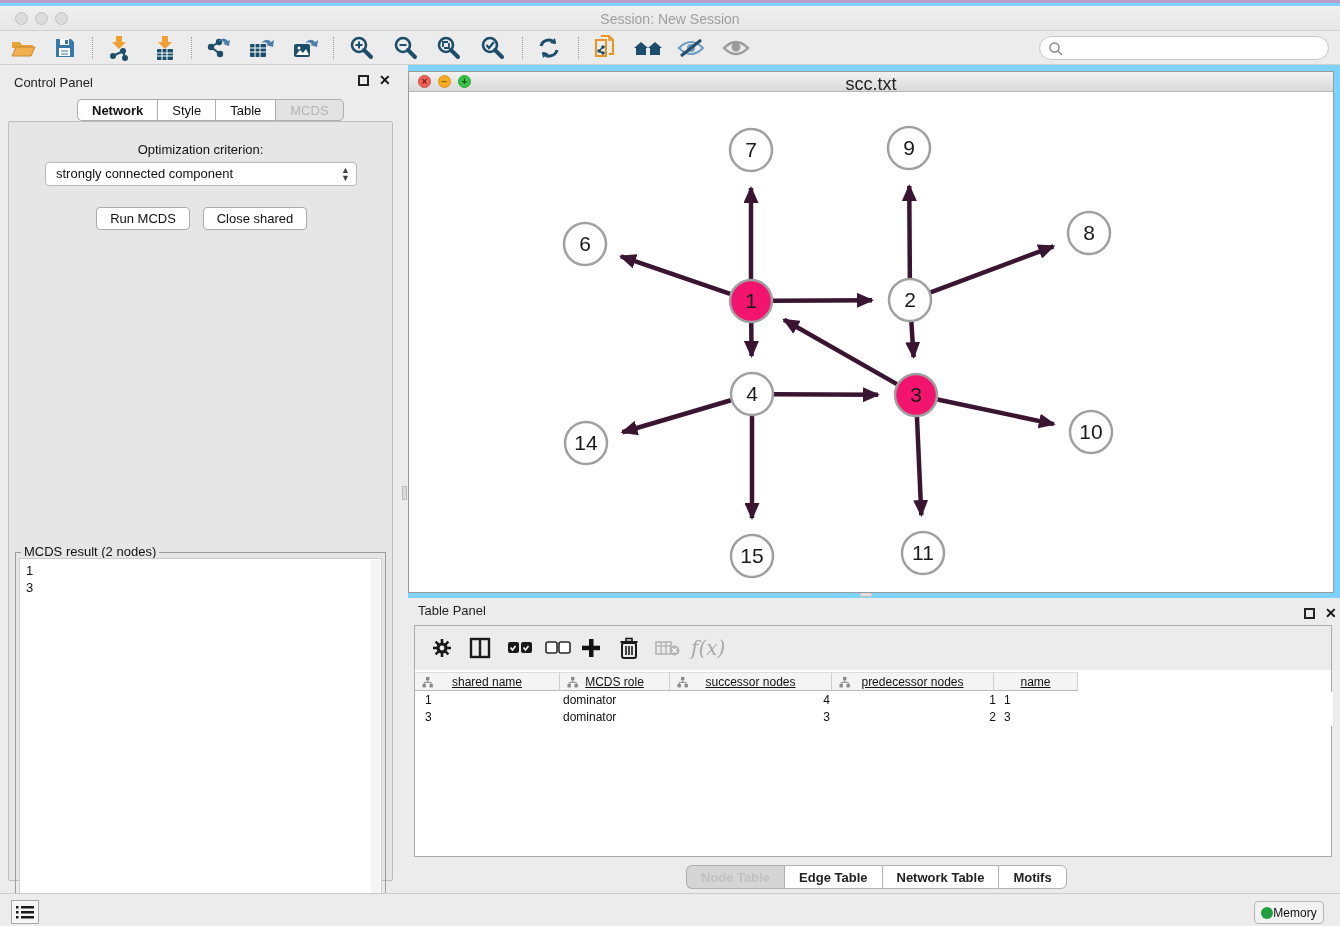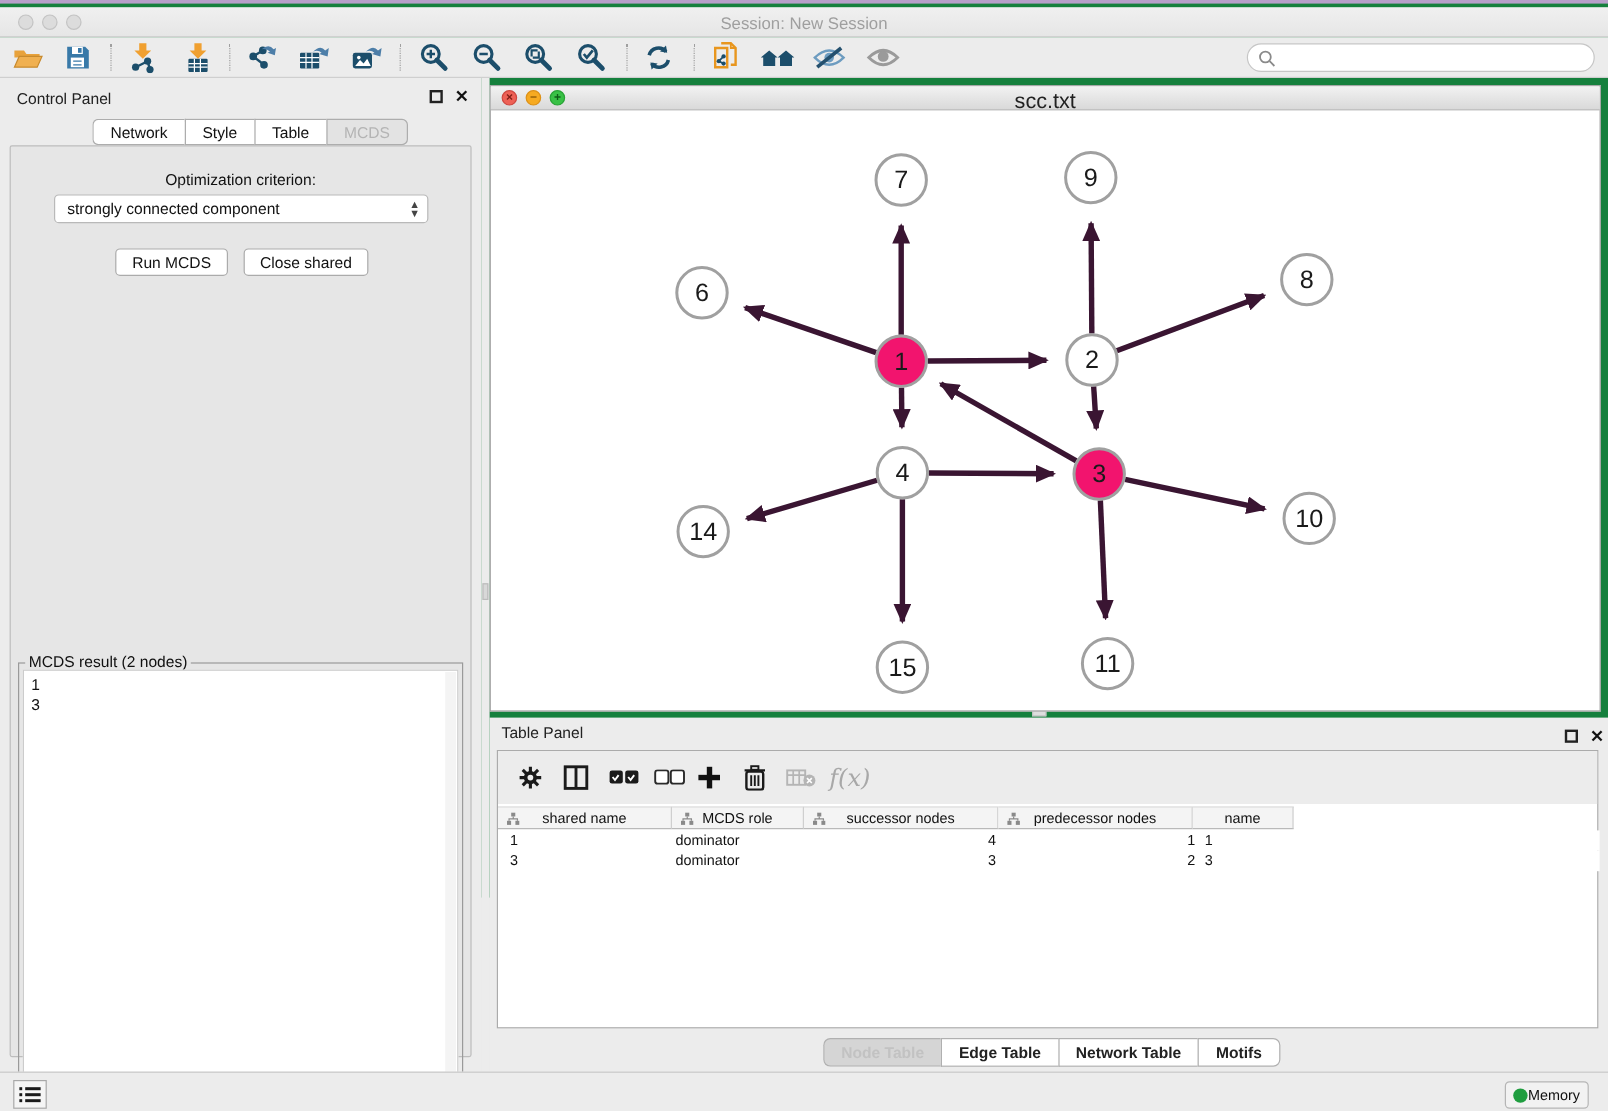--- a/index.html
+++ b/index.html
@@ -1,18 +1,18 @@
 <!DOCTYPE html>
 <html><head>
 <meta charset="utf-8">
 <style>
   * { margin:0; padding:0; box-sizing:border-box; }
   html,body { width:1340px; height:926px; overflow:hidden;
     font-family:"Liberation Sans", sans-serif; background:#ececec; }
-  #app { position:relative; width:1340px; height:748px; background:#15803d; border-top:3px solid #b79fc9; }
+  #app { position:relative; width:1340px; height:748px; background:#7dd3fc; border-top:3px solid #b79fc9; }
 
   
   #titlebar { position:absolute; left:0; top:3px; width:1340px; height:25px;
     background:linear-gradient(#f0f0f0,#e6e6e6); border-bottom:1px solid #d0d0d0; }
   .tl-dot { position:absolute; top:6px; width:13px; height:13px; border-radius:50%; }
   .tl-gray { background:#dcdcdc; border:1px solid #c3c3c3; }
   #window-title { position:absolute; width:100%; text-align:center; top:5px;
     font-size:14px; color:#9f9f9f; }
 
   
@@ -30,21 +30,21 @@
 
   
   #control-panel { position:absolute; left:0; top:62px; width:401px; height:828px; background:#ececec; }
   #cp-title { position:absolute; left:14px; top:10px; font-size:13px; color:#222; }
   .panel-btns { position:absolute; top:10px; display:flex; gap:10px; }
   .float-glyph { width:11px; height:11px; border:2px solid #222; display:inline-block; }
   .close-glyph { font-size:14px; font-weight:bold; color:#111; line-height:11px; }
   #cp-tabs { position:absolute; left:77px; top:34px; height:22px; display:flex; }
   .cp-tab { height:22px; padding:0 14px; font-size:13px; line-height:21px; text-align:center;
     background:#ffffff; border:1px solid #adadad; border-right:none; color:#111; }
-  .cp-tab:first-child { border-radius:5px 0 0 5px; }
+  .cp-tab:first-child { border-radius:5px 0 0 5px;font-weight:bold; }
   .cp-tab:last-child { border-right:1px solid #adadad; border-radius:0 5px 5px 0; }
   .cp-tab.sel { background:#e3e3e3; color:#b4b4b4; }
   #cp-box { position:absolute; left:8px; top:56px; width:385px; height:760px;
     background:#e6e6e6; border:1px solid #bdbdbd; border-radius:2px; }
   #opt-label { position:absolute; width:100%; text-align:center; top:20px; font-size:13px; color:#111; }
   #criterion { position:absolute; left:36px; top:40px; width:312px; height:24px;
     background:#ffffff; border:1px solid #b9b9b9; border-radius:4px;
     font-size:13px; line-height:22px; padding-left:10px; color:#111; }
   #criterion .stepper { position:absolute; right:6px; top:3px; font-size:9px;
     line-height:8px; color:#444; text-align:center; }
@@ -83,21 +83,21 @@
   #table-panel { position:absolute; left:408px; top:595px; width:932px; height:295px; background:#ececec; }
   #tp-title { position:absolute; left:10px; top:5px; font-size:13px; color:#222; }
   #tp-box { position:absolute; left:6px; top:27px; width:918px; height:232px;
     background:#ffffff; border:1px solid #ababab; }
   #tp-toolbar { position:absolute; left:0; top:0; width:100%; height:44px; background:#ececec; }
   .tpi { position:absolute; top:8px; height:28px; display:flex; align-items:center; }
   .fx { font-family:"DejaVu Serif", serif; font-style:italic; font-size:20px; color:#a8a8a8; }
   #tp-header { position:absolute; left:0; top:46px; height:19px; display:flex; }
   .th { position:relative; height:19px; background:#f4f4f4; border-right:1px solid #cfcfcf;
     border-top:1px solid #dddddd; border-bottom:1px solid #b9b9b9;
-    font-size:12px; color:#111; text-align:center; line-height:18px; }
+    font-size:12px; color:#111; text-align:center; line-height:18px;text-decoration:underline; }
   .th .sorticon { position:absolute; left:7px; top:4px; }
   .tr { position:absolute; left:0; width:918px; height:17px; background:#ffffff; }
   .td { position:absolute; top:0; height:17px; font-size:12px; color:#111; line-height:16px; }
   #tp-tabs { position:absolute; left:278px; top:267px; height:24px; display:flex; }
   .tp-tab { height:24px; padding:0 14px; font-size:13px; font-weight:bold; line-height:23px;
     background:#ffffff; border:1px solid #b0b0b0; border-right:none; color:#222; }
   .tp-tab:first-child { border-radius:6px 0 0 6px; }
   .tp-tab:last-child { border-right:1px solid #b0b0b0; border-radius:0 6px 6px 0; }
   .tp-tab.sel { background:#d5d5d5; color:#c2c2c2; }
 

